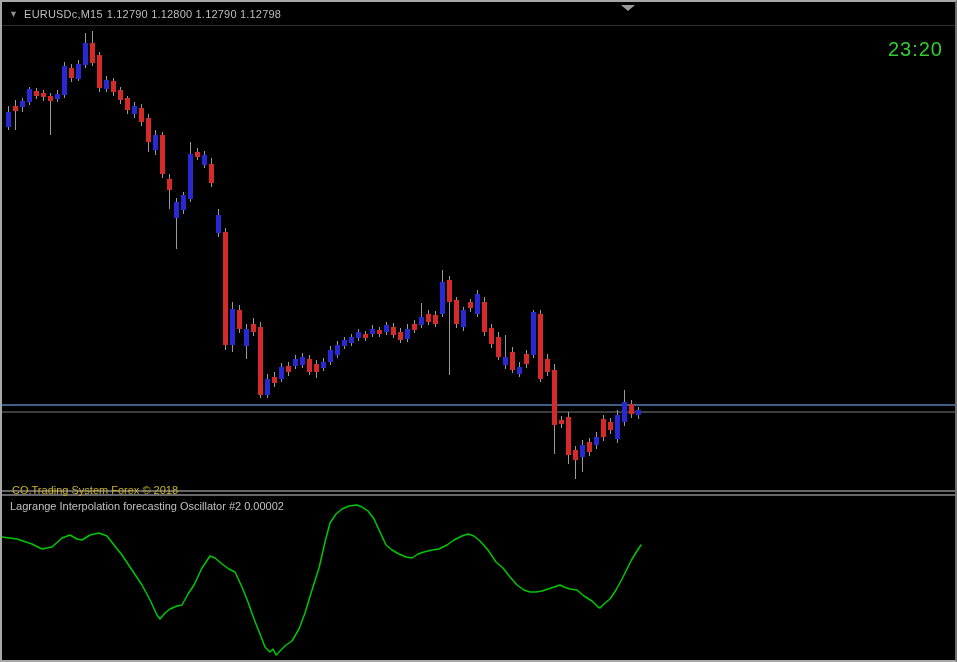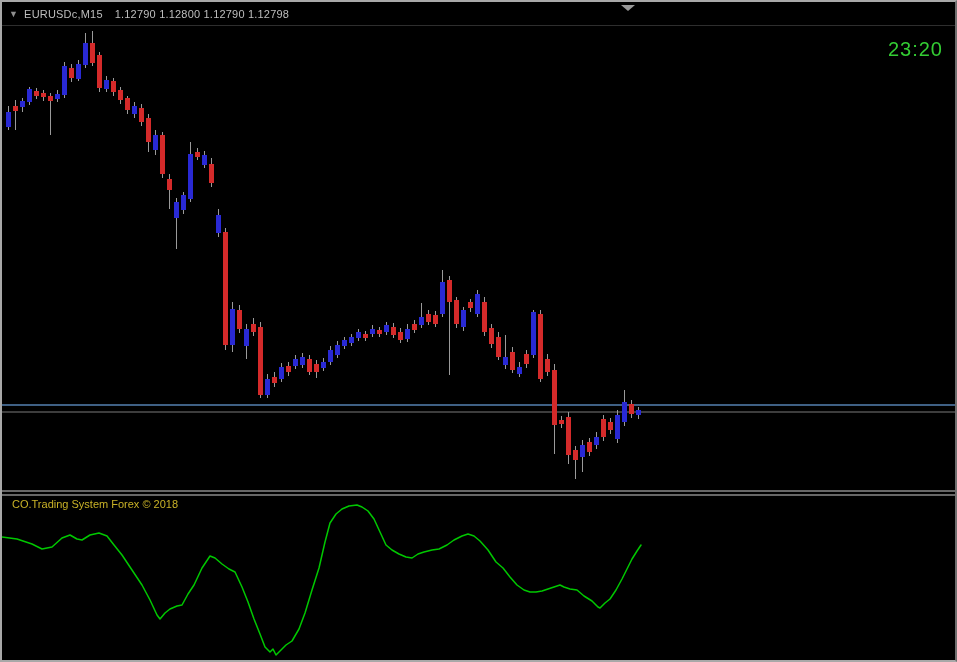--- a/index.html
+++ b/index.html
@@ -19,32 +19,32 @@
   .title-bar{
     position:absolute;left:0;top:3px;width:100%;height:18px;
     display:flex;align-items:center;
     color:#bebebe;font-size:11px;letter-spacing:0.2px;
     z-index:5;
   }
   .title-bar .tri{
     color:#8f8f8f;font-size:9px;margin-left:7px;margin-right:6px;line-height:1;
     cursor:default;
   }
-  .title-bar .sym{margin-right:12px;}
+  .title-bar .sym{margin-right:4px;}
   .title-sep{
     position:absolute;left:0;top:23px;width:100%;height:1px;background:#2e2e2e;z-index:4;
   }
   .clock{
     position:absolute;top:29px;right:12px;
     color:#33cc33;font-size:20px;letter-spacing:1px;
     z-index:5;
     margin-top:7px;
   }
   .copyright{
-    position:absolute;left:10px;top:496px;
+    position:absolute;left:10px;top:482px;
     color:#c9b227;font-size:11px;
     z-index:5;
   }
   .ind-label{
     position:absolute;left:8px;top:498px;
     color:#c0c0c0;font-size:11px;
     z-index:5;
   }
 </style>
 </head>
@@ -247,14 +247,15 @@
     <span class="tri">▼</span>
     <span class="sym">EURUSDc,M15</span>
     <span class="quotes">1.12790 1.12800 1.12790 1.12798</span>
   </div>
   <div class="title-sep"></div>
 
   <div class="clock">23:20</div>
 
   <div class="copyright">CO.Trading System Forex © 2018</div>
 
+  <div class="ind-label">Lagrange Interpolation forecasting Oscillator #2 0.00002</div>
 
 </div>
 
 </body></html>

